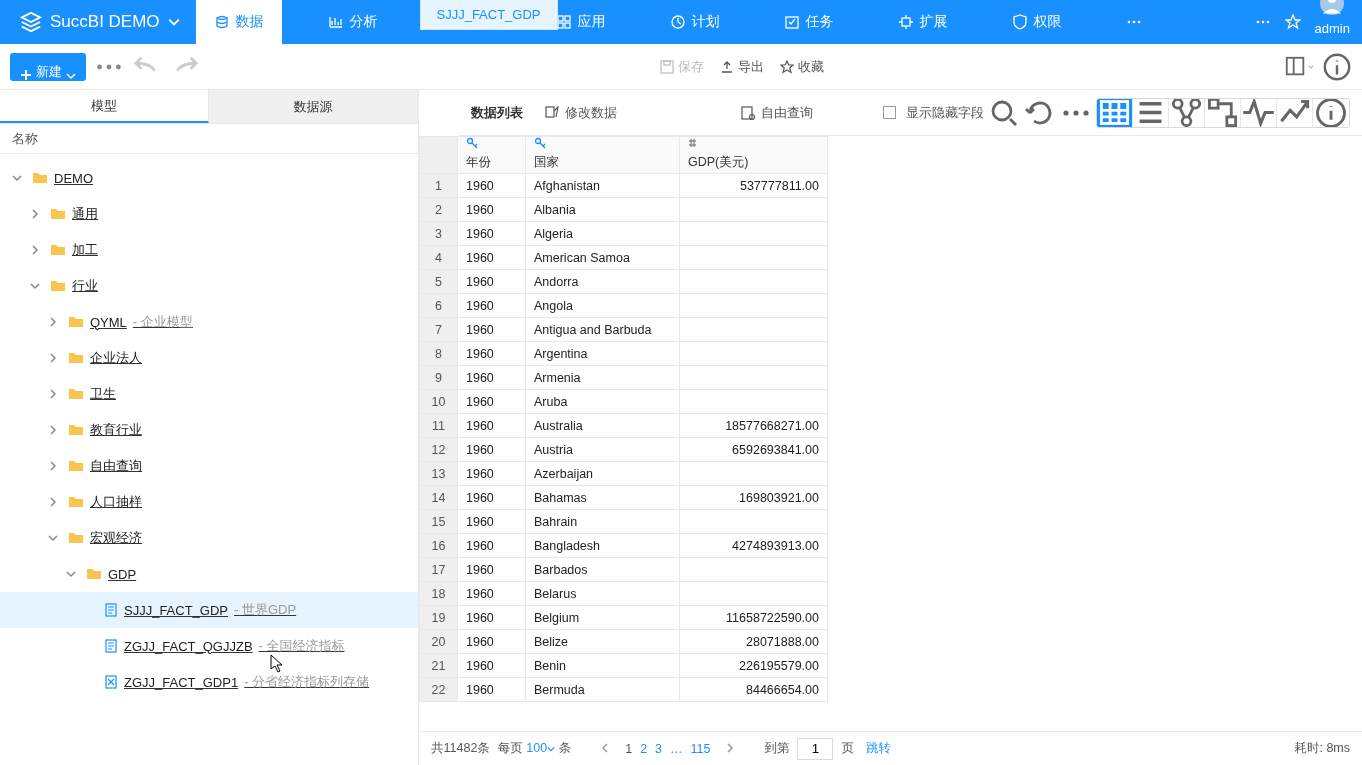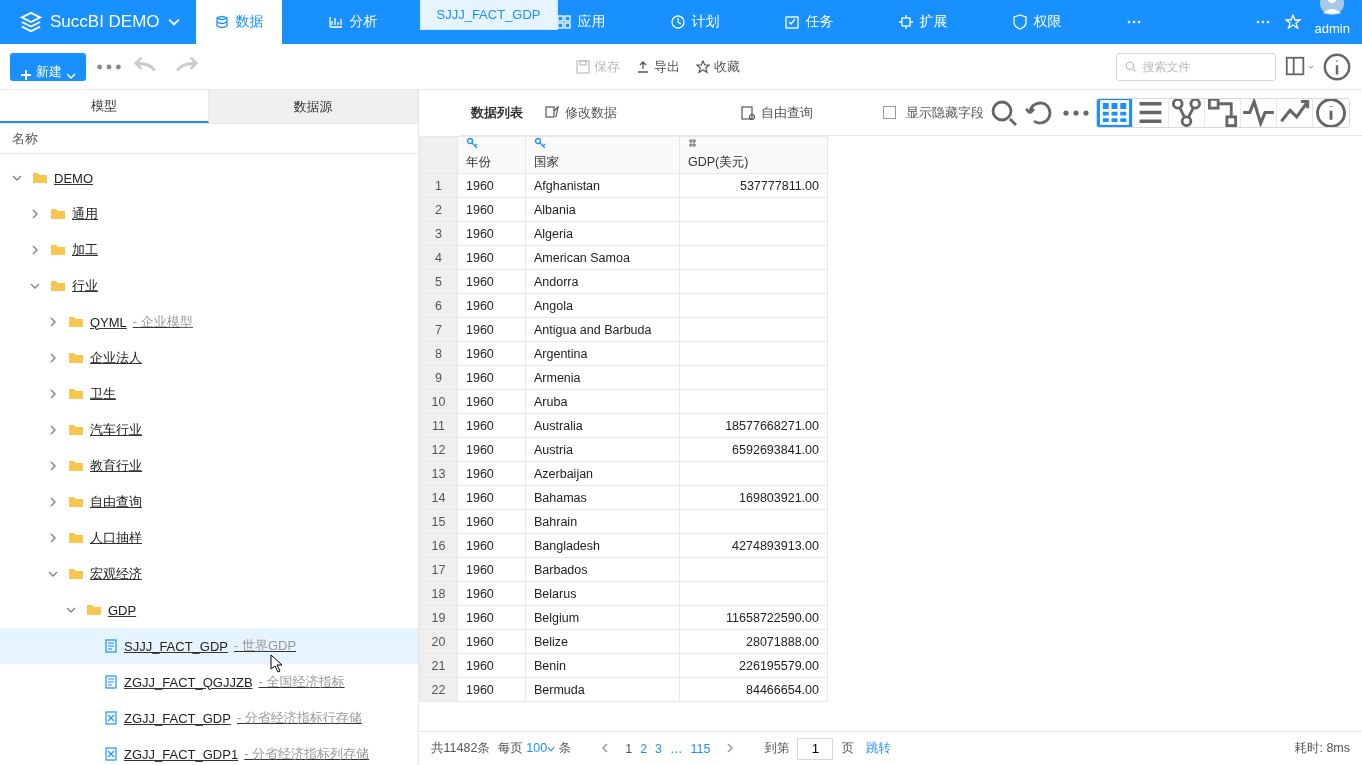--- a/index.html
+++ b/index.html
@@ -222,27 +222,20 @@
       </svg>
       <span>导出</span>
     </span>
   <span class="tb-text-btn">
       <svg width="14" height="14" viewBox="0 0 14 14" fill="none" stroke="currentColor" stroke-width="1.2">
         <path d="M7 1 L8.8 5 L13 5 L9.7 8 L11 12.5 L7 10 L3 12.5 L4.3 8 L1 5 L5.2 5 Z"></path>
       </svg>
       <span>收藏</span>
     </span>
   <div class="tb-spacer"></div>
-  <div class="search-box">
-    <svg width="13" height="13" viewBox="0 0 14 14" fill="none" stroke="#bbb" stroke-width="1.4">
-        <circle cx="6" cy="6" r="4.5"></circle>
-        <path d="M10 10 L13 13"></path>
-      </svg>
-    <input type="text" placeholder="搜索文件" style="">
-  </div>
   <span class="tb-icon">
       <svg viewBox="0 0 16 16" fill="none" stroke="#666" stroke-width="1.3">
         <rect x="2" y="2" width="12" height="12"></rect>
         <path d="M7 2 L7 14"></path>
       </svg>
       <svg width="8" height="8" viewBox="0 0 10 10" style="margin-left:2px">
         <path d="M1 3 L5 7 L9 3" stroke="#888" fill="none" stroke-width="1.5"></path>
       </svg>
     </span>
   <span class="tb-icon">
@@ -359,33 +352,20 @@
           <span class="chev">
             <svg width="10" height="10" viewBox="0 0 10 10">
               <path d="M3 1 L7 5 L3 9" stroke="#888" fill="none" stroke-width="1.5"></path>
             </svg>
           </span>
           <span class="folder-ic">
             <svg width="16" height="16" viewBox="0 0 16 16" fill="currentColor">
               <path d="M1 3 L6 3 L8 5 L15 5 L15 13 L1 13 Z"></path>
             </svg>
           </span>
-          <span class="tname">汽车行业</span>
-        </div>
-        <div class="tree-item" style="--indent: 48px;">
-          <span class="chev">
-            <svg width="10" height="10" viewBox="0 0 10 10">
-              <path d="M3 1 L7 5 L3 9" stroke="#888" fill="none" stroke-width="1.5"></path>
-            </svg>
-          </span>
-          <span class="folder-ic">
-            <svg width="16" height="16" viewBox="0 0 16 16" fill="currentColor">
-              <path d="M1 3 L6 3 L8 5 L15 5 L15 13 L1 13 Z"></path>
-            </svg>
-          </span>
           <span class="tname">教育行业</span>
         </div>
         <div class="tree-item" style="--indent: 48px;">
           <span class="chev">
             <svg width="10" height="10" viewBox="0 0 10 10">
               <path d="M3 1 L7 5 L3 9" stroke="#888" fill="none" stroke-width="1.5"></path>
             </svg>
           </span>
           <span class="folder-ic">
             <svg width="16" height="16" viewBox="0 0 16 16" fill="currentColor">
@@ -447,31 +427,20 @@
         <div class="tree-item" style="--indent: 84px;">
           <span class="chev"></span>
           <span class="file-ic">
             <svg width="14" height="14" viewBox="0 0 14 14" fill="none" stroke="currentColor" stroke-width="1.2">
               <rect x="2" y="1" width="10" height="12"></rect>
               <path d="M4 4 H10 M4 7 H10 M4 10 H8"></path>
             </svg>
           </span>
           <span class="tname">ZGJJ_FACT_QGJJZB</span>
           <span class="sub"> - 全国经济指标</span>
-        </div>
-        <div class="tree-item" style="--indent: 84px;">
-          <span class="chev"></span>
-          <span class="file-ic">
-            <svg width="14" height="14" viewBox="0 0 14 14" fill="none" stroke="currentColor" stroke-width="1.2">
-              <rect x="2" y="1" width="10" height="12"></rect>
-              <path d="M4 4 L10 10 M10 4 L4 10"></path>
-            </svg>
-          </span>
-          <span class="tname">ZGJJ_FACT_GDP</span>
-          <span class="sub"> - 分省经济指标行存储</span>
         </div>
         <div class="tree-item" style="--indent: 84px;">
           <span class="chev"></span>
           <span class="file-ic">
             <svg width="14" height="14" viewBox="0 0 14 14" fill="none" stroke="currentColor" stroke-width="1.2">
               <rect x="2" y="1" width="10" height="12"></rect>
               <path d="M4 4 L10 10 M10 4 L4 10"></path>
             </svg>
           </span>
           <span class="tname">ZGJJ_FACT_GDP1</span>

